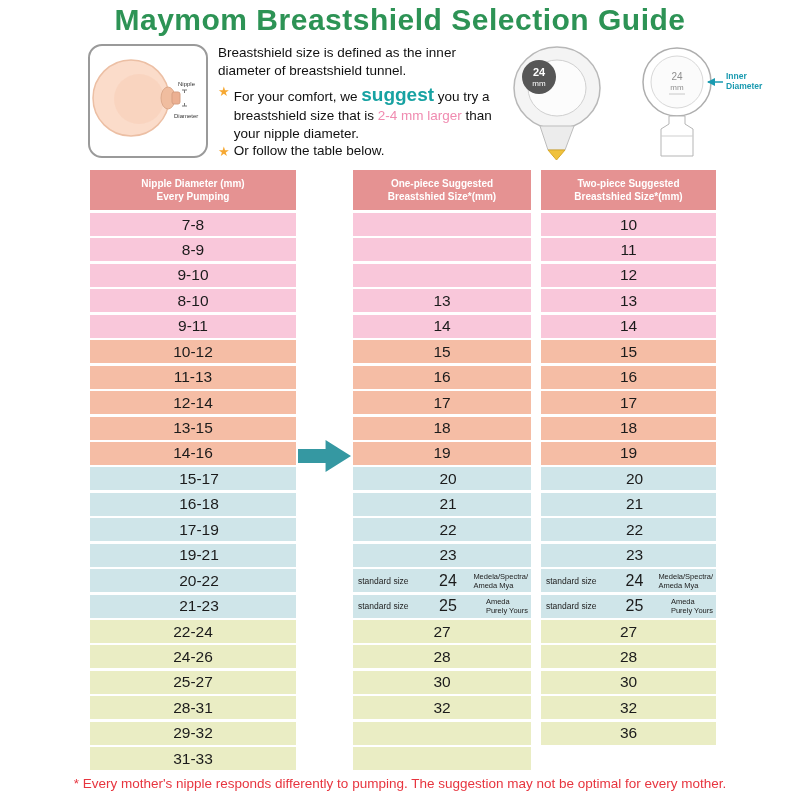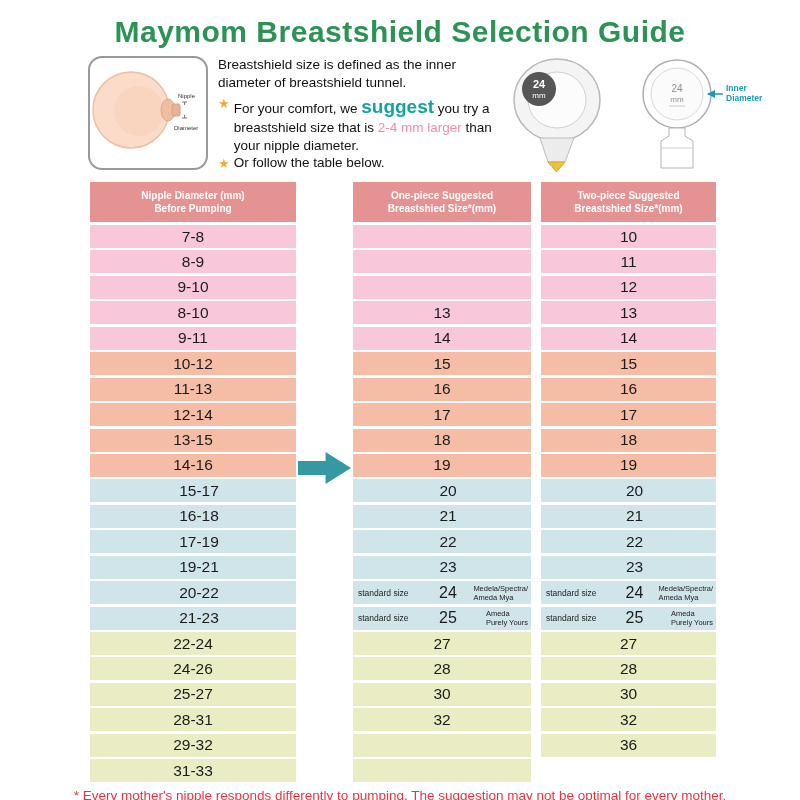--- a/index.html
+++ b/index.html
@@ -1,21 +1,21 @@
 <!DOCTYPE html>
 <html style="--c-title_green: #2d9355; --c-header_bg: #e59292; --c-band_pink: #f9c7da; --c-band_salmon: #f5bda5; --c-band_blue: #cfe5e9; --c-band_yellow: #eaedc4; --c-arrow_teal: #3598a2; --c-suggest_teal: #17a2a2; --c-highlight_pink: #f08bb0; --c-star_orange: #f6a832; --c-footnote_red: #e7353f; --c-inner_diameter_teal: #1a9ab0;"><head>
 <meta charset="utf-8">
 <style>
   html,body { margin:0; padding:0; background:#fff; }
   .page {
     position:relative; width:800px; height:800px; background:#fff;
     font-family:"Liberation Sans","DejaVu Sans",sans-serif; overflow:hidden;
   }
   .title {
-    margin:0; padding-top:15px; text-align:center;
+    margin:0; padding-top:3px; text-align:center;
     font-size:30px; font-weight:bold; color:var(--c-title_green,#2d9355);
     letter-spacing:0.5px;
   }
   
   .top { display:flex; margin:7px 10px 0 88px; height:118px; align-items:flex-start; }
   .breast-box {
     flex:none; width:116px; height:110px; border:2px solid #9a9a9a;
     border-radius:14px; background:#fff; overflow:hidden;
   }
   .intro-text {
@@ -128,21 +128,21 @@
         <path d="M26 92 H58" stroke="#cfcfcf" stroke-width="1"></path>
       </svg>
     </div>
   </div>
 
   <div class="table-area">
 
     <div class="col1">
       <div class="hdr">
         <span>Nipple Diameter (mm)</span>
-        <span>Before Pumping</span>
+        <span>Every Pumping</span>
       </div>
       <div>
           <div class="cell band-pink">7-8</div>
           <div class="cell band-pink">8-9</div>
           <div class="cell band-pink">9-10</div>
           <div class="cell band-pink">8-10</div>
           <div class="cell band-pink">9-11</div>
           <div class="cell band-salmon">10-12</div>
           <div class="cell band-salmon">11-13</div>
           <div class="cell band-salmon">12-14</div>

